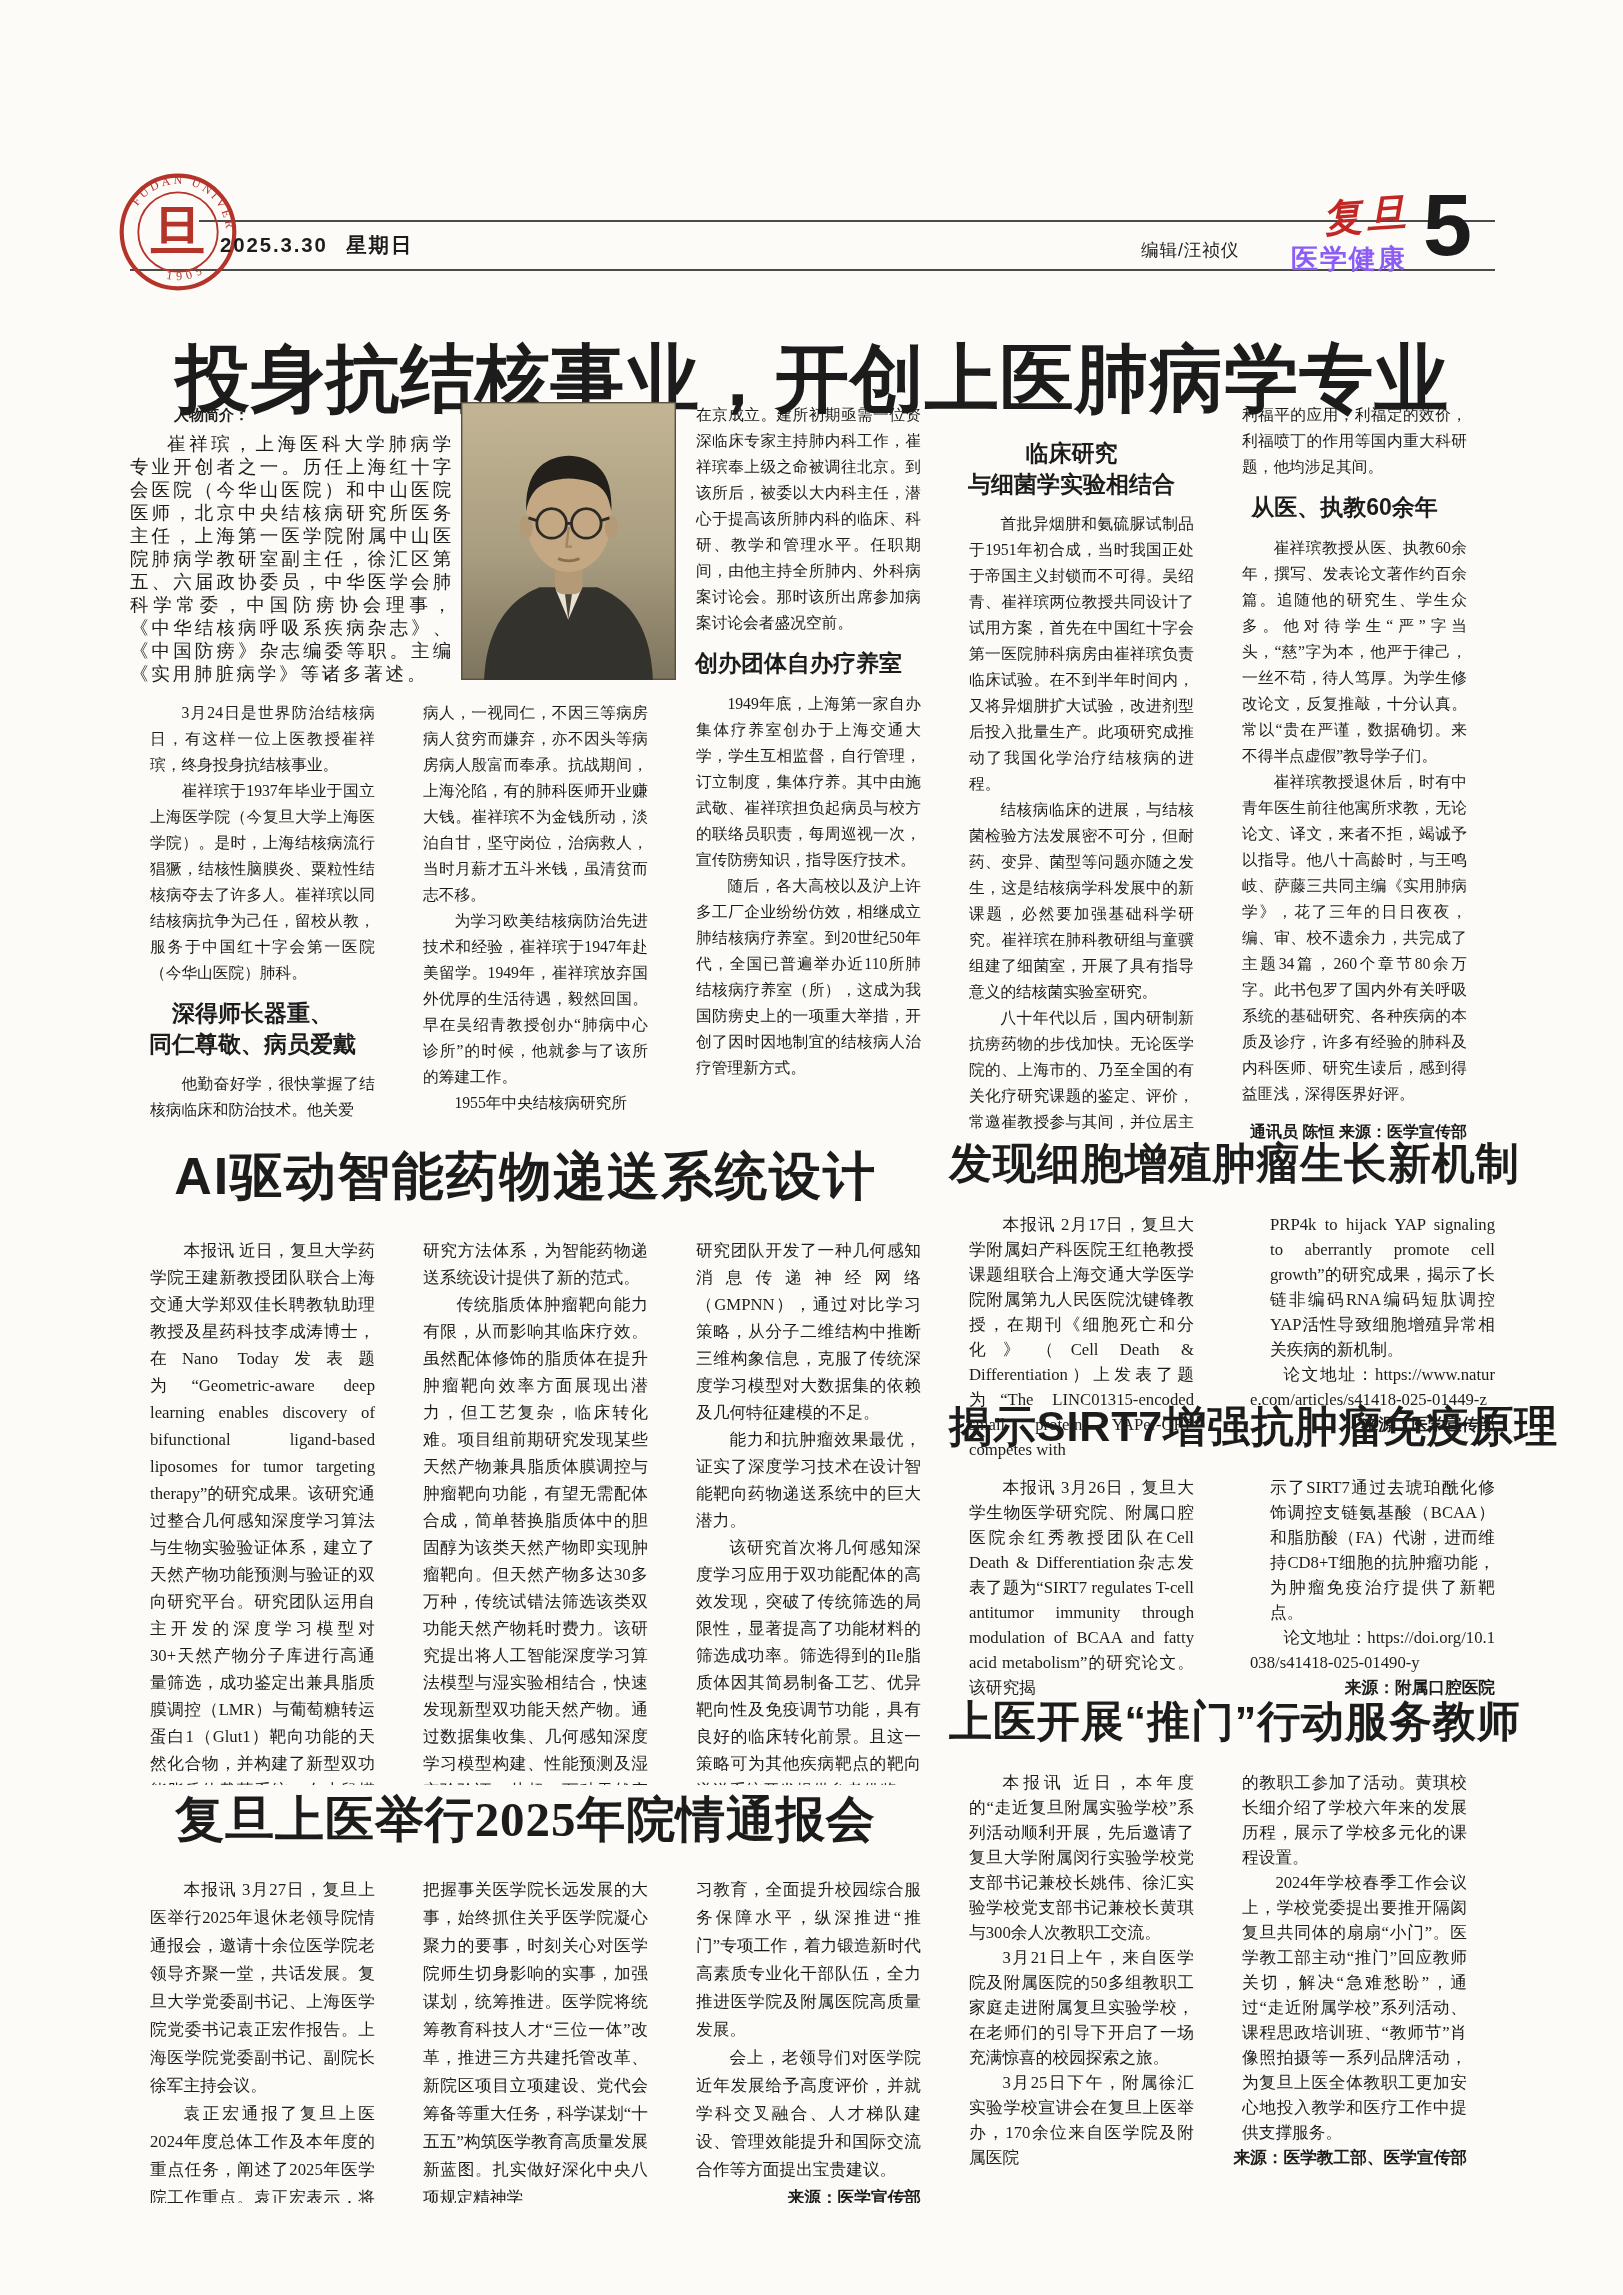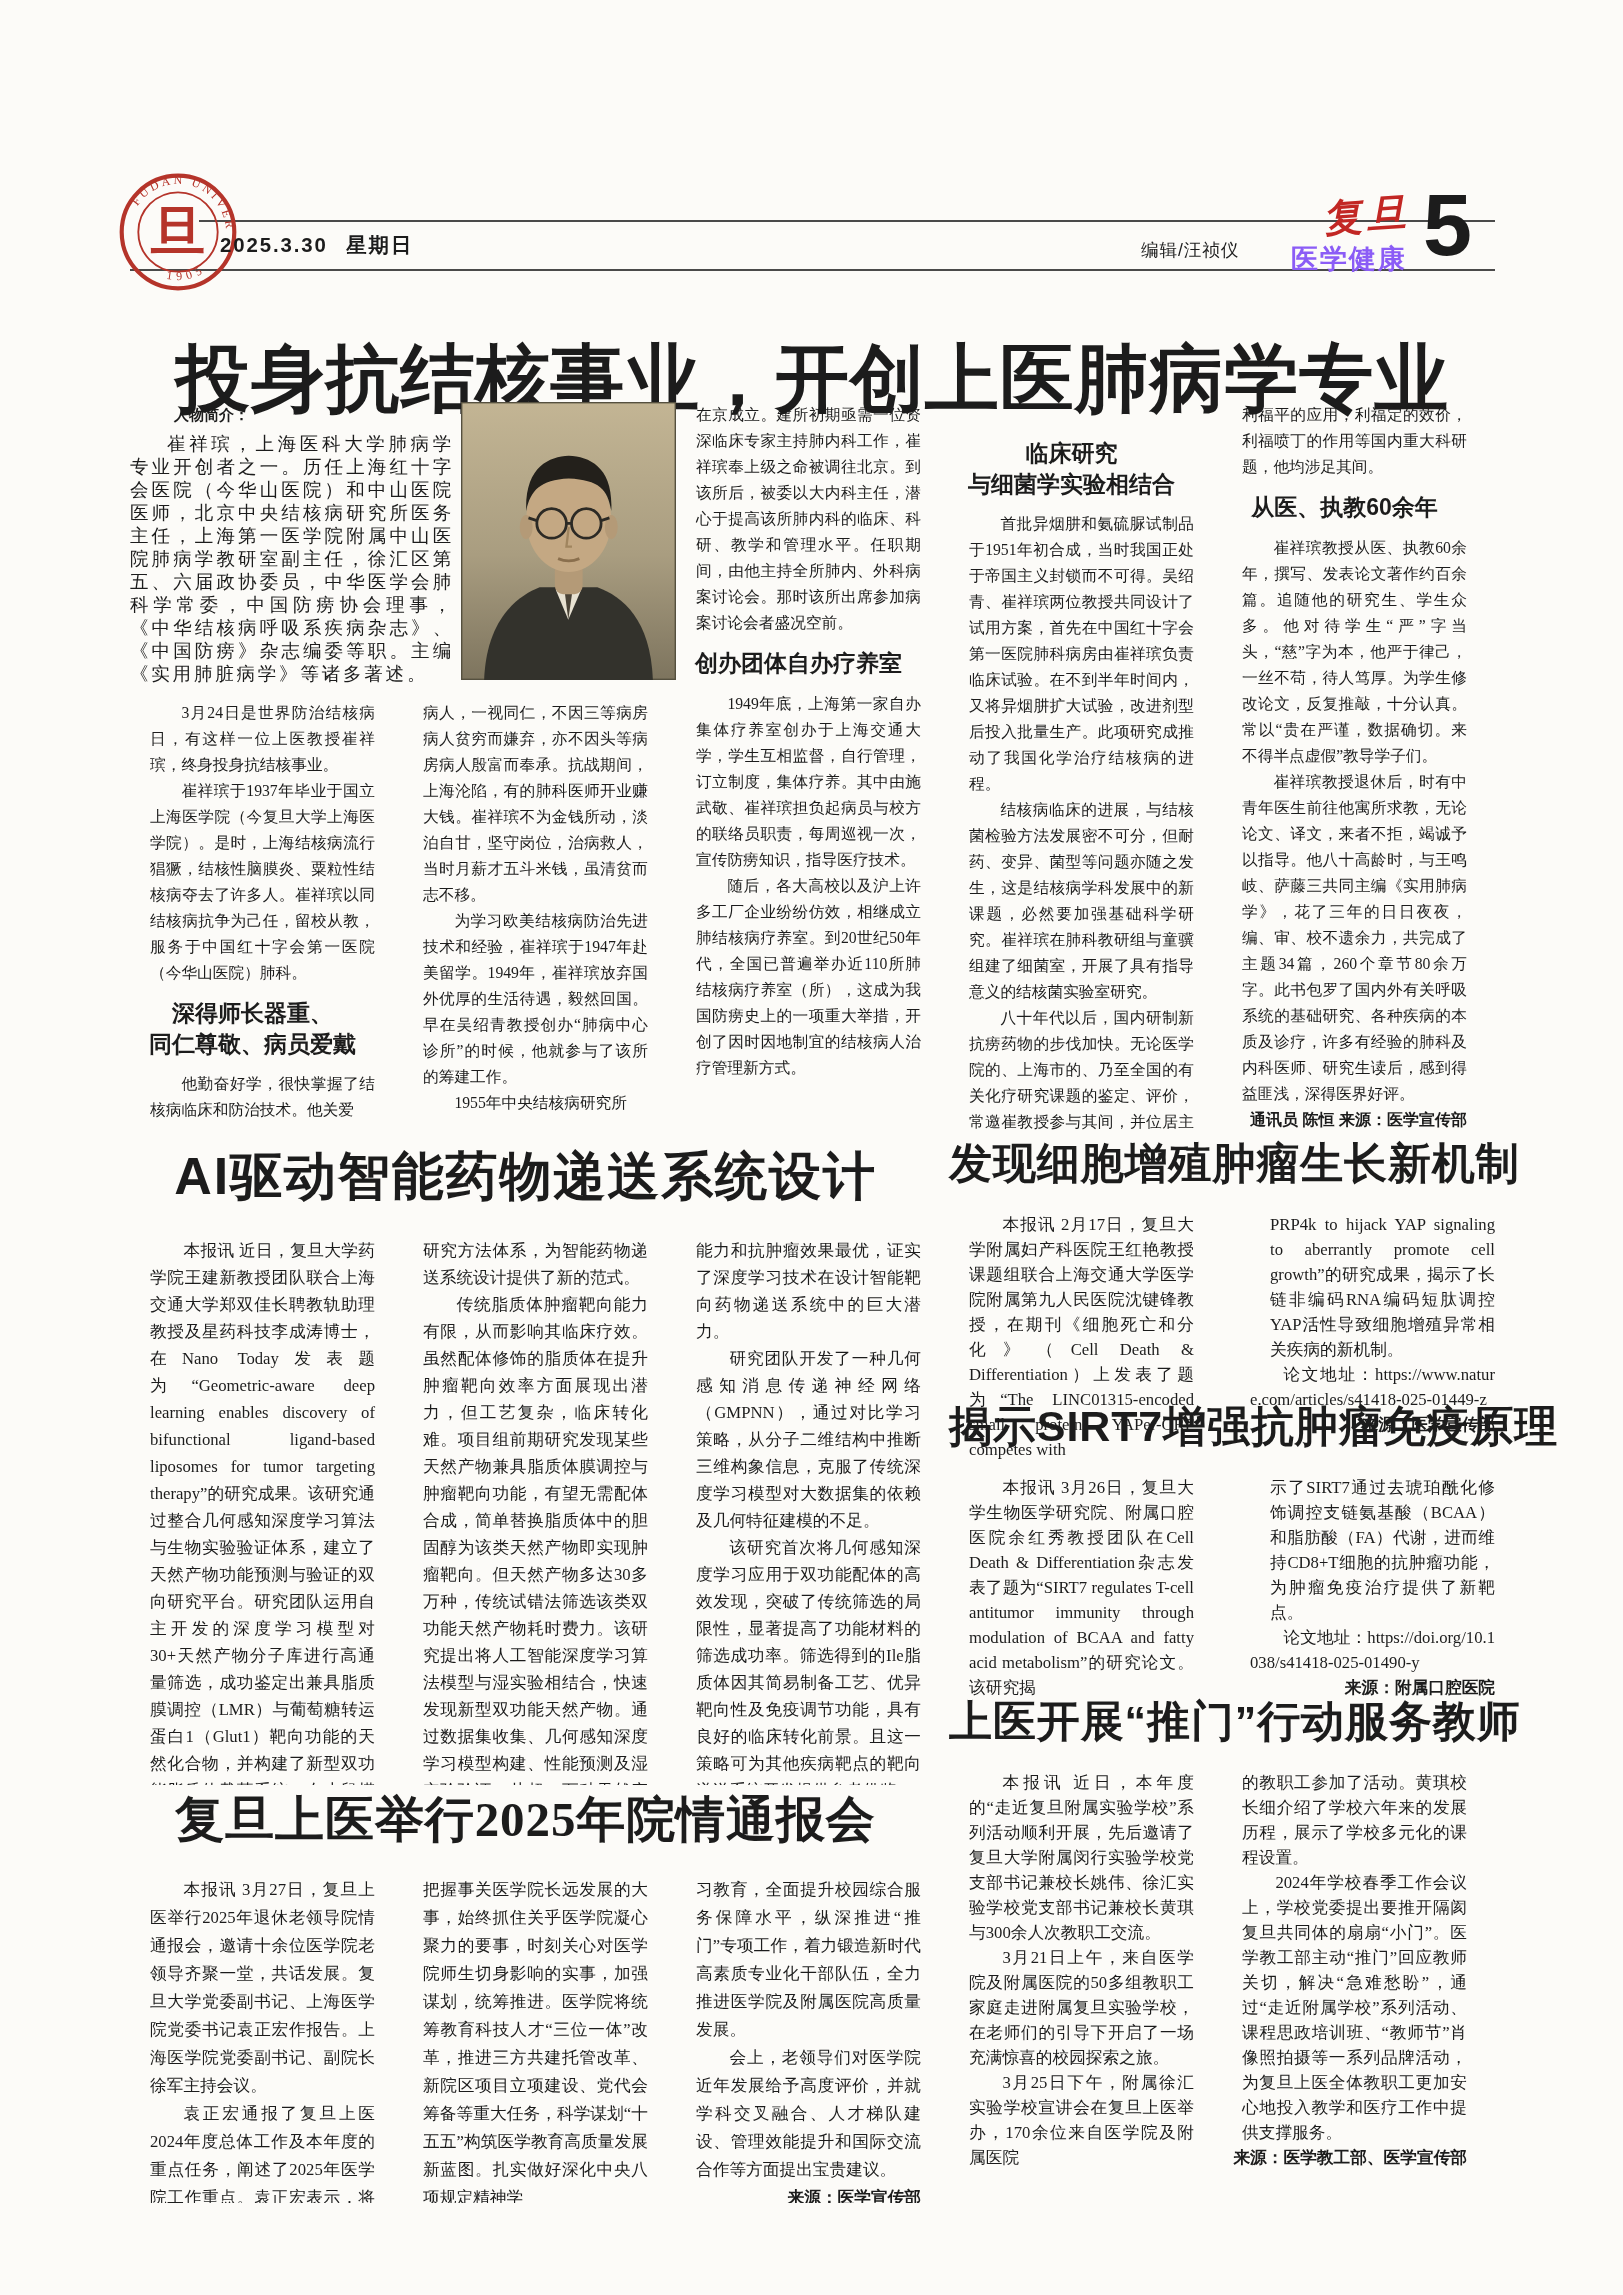--- a/index.html
+++ b/index.html
@@ -32,21 +32,21 @@
   .bio-head{font-family:Liberation Sans, sans-serif;font-weight:800;font-size:15px;margin:0 0 8.3px 44px;}
   .bio-text{font-size:18.5px;line-height:23px;letter-spacing:2.8px;text-align:justify;text-indent:2em;}
   .photo{position:absolute;left:331px;top:0;width:215px;height:278px;}
   .m-col1{left:0;top:298px;}
   .m-col2{left:273px;top:298px;}
   .m-col3{left:546px;top:0;}
   .m-col4{left:819px;top:0;}
   .m-col5{left:1092px;top:0;}
   .m-col .sub{font-size:23px;line-height:30.5px;margin:12px 0;}
   .m-col4 .sub{margin-top:36px;}
-  .byline{font-family:"Liberation Sans",sans-serif;font-weight:800;font-size:16px;text-align:right;}
+  .byline{font-family:"Liberation Sans",sans-serif;font-weight:800;font-size:16px;text-align:right;margin-top:12px;}
 
   
   .ai-article{position:absolute;left:130px;top:1142px;width:791px;height:643px;overflow:hidden;}
   .ai-title{font-family:"Liberation Sans",sans-serif;font-weight:900;font-size:52px;text-align:center;letter-spacing:1.9px;margin:0;}
   .flex-body{display:flex;gap:28px;}
   .ai-article .flex-body{margin-top:25.4px;}
   .ai-col{width:245px;font-size:16.7px;line-height:27px;}
 
   
   .r-article{position:absolute;left:949px;width:546px;}
@@ -211,22 +211,22 @@
           </div>
       </div>
       <div class="ai-col">
         <div class="cont">
             <p class="para">研究方法体系，为智能药物递送系统设计提供了新的范式。</p>
             <p class="para">传统脂质体肿瘤靶向能力有限，从而影响其临床疗效。虽然配体修饰的脂质体在提升肿瘤靶向效率方面展现出潜力，但工艺复杂，临床转化难。项目组前期研究发现某些天然产物兼具脂质体膜调控与肿瘤靶向功能，有望无需配体合成，简单替换脂质体中的胆固醇为该类天然产物即实现肿瘤靶向。但天然产物多达30多万种，传统试错法筛选该类双功能天然产物耗时费力。该研究提出将人工智能深度学习算法模型与湿实验相结合，快速发现新型双功能天然产物。通过数据集收集、几何感知深度学习模型构建、性能预测及湿实验验证，从超30万种天然产物中高效筛选出6个双功能天然产物。其中，基于冬青苷元A（Ile）构建的脂质体在肿瘤靶向</p>
           </div>
       </div>
       <div class="ai-col">
         <div class="cont">
+            <p class="para">研究团队开发了一种几何感知消息传递神经网络（GMPNN），通过对比学习策略，从分子二维结构中推断三维构象信息，克服了传统深度学习模型对大数据集的依赖及几何特征建模的不足。</p>
             <p class="para">能力和抗肿瘤效果最优，证实了深度学习技术在设计智能靶向药物递送系统中的巨大潜力。</p>
-            <p class="para">研究团队开发了一种几何感知消息传递神经网络（GMPNN），通过对比学习策略，从分子二维结构中推断三维构象信息，克服了传统深度学习模型对大数据集的依赖及几何特征建模的不足。</p>
             <p class="para">该研究首次将几何感知深度学习应用于双功能配体的高效发现，突破了传统筛选的局限性，显著提高了功能材料的筛选成功率。筛选得到的Ile脂质体因其简易制备工艺、优异靶向性及免疫调节功能，具有良好的临床转化前景。且这一策略可为其他疾病靶点的靶向递送系统开发提供参考借鉴。</p>
           </div>
         <p class="link-para">原文链接：https://doi.org/10.1016/j.nantod.2025.102668</p>
 
       </div>
     </div>
   </div>
 
   <div class="r-article discovery">
     <h2 class="r-title">发现细胞增殖肿瘤生长新机制</h2>

